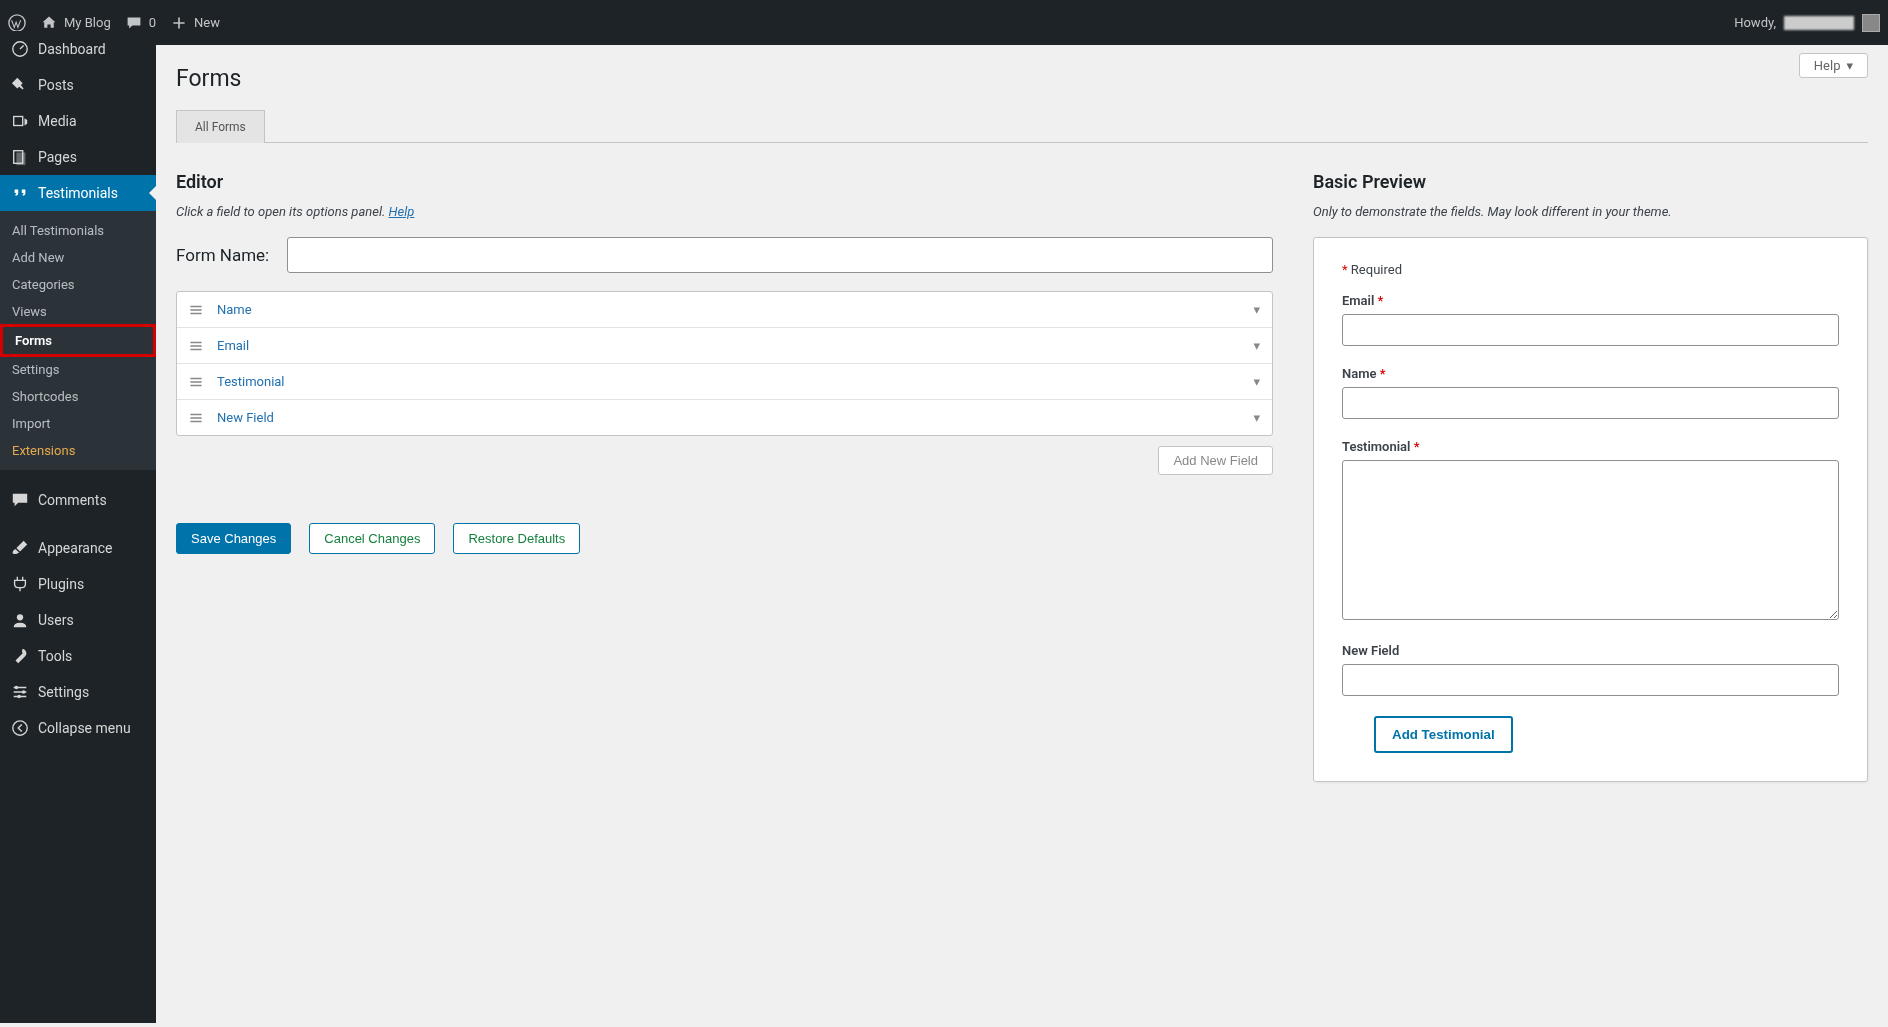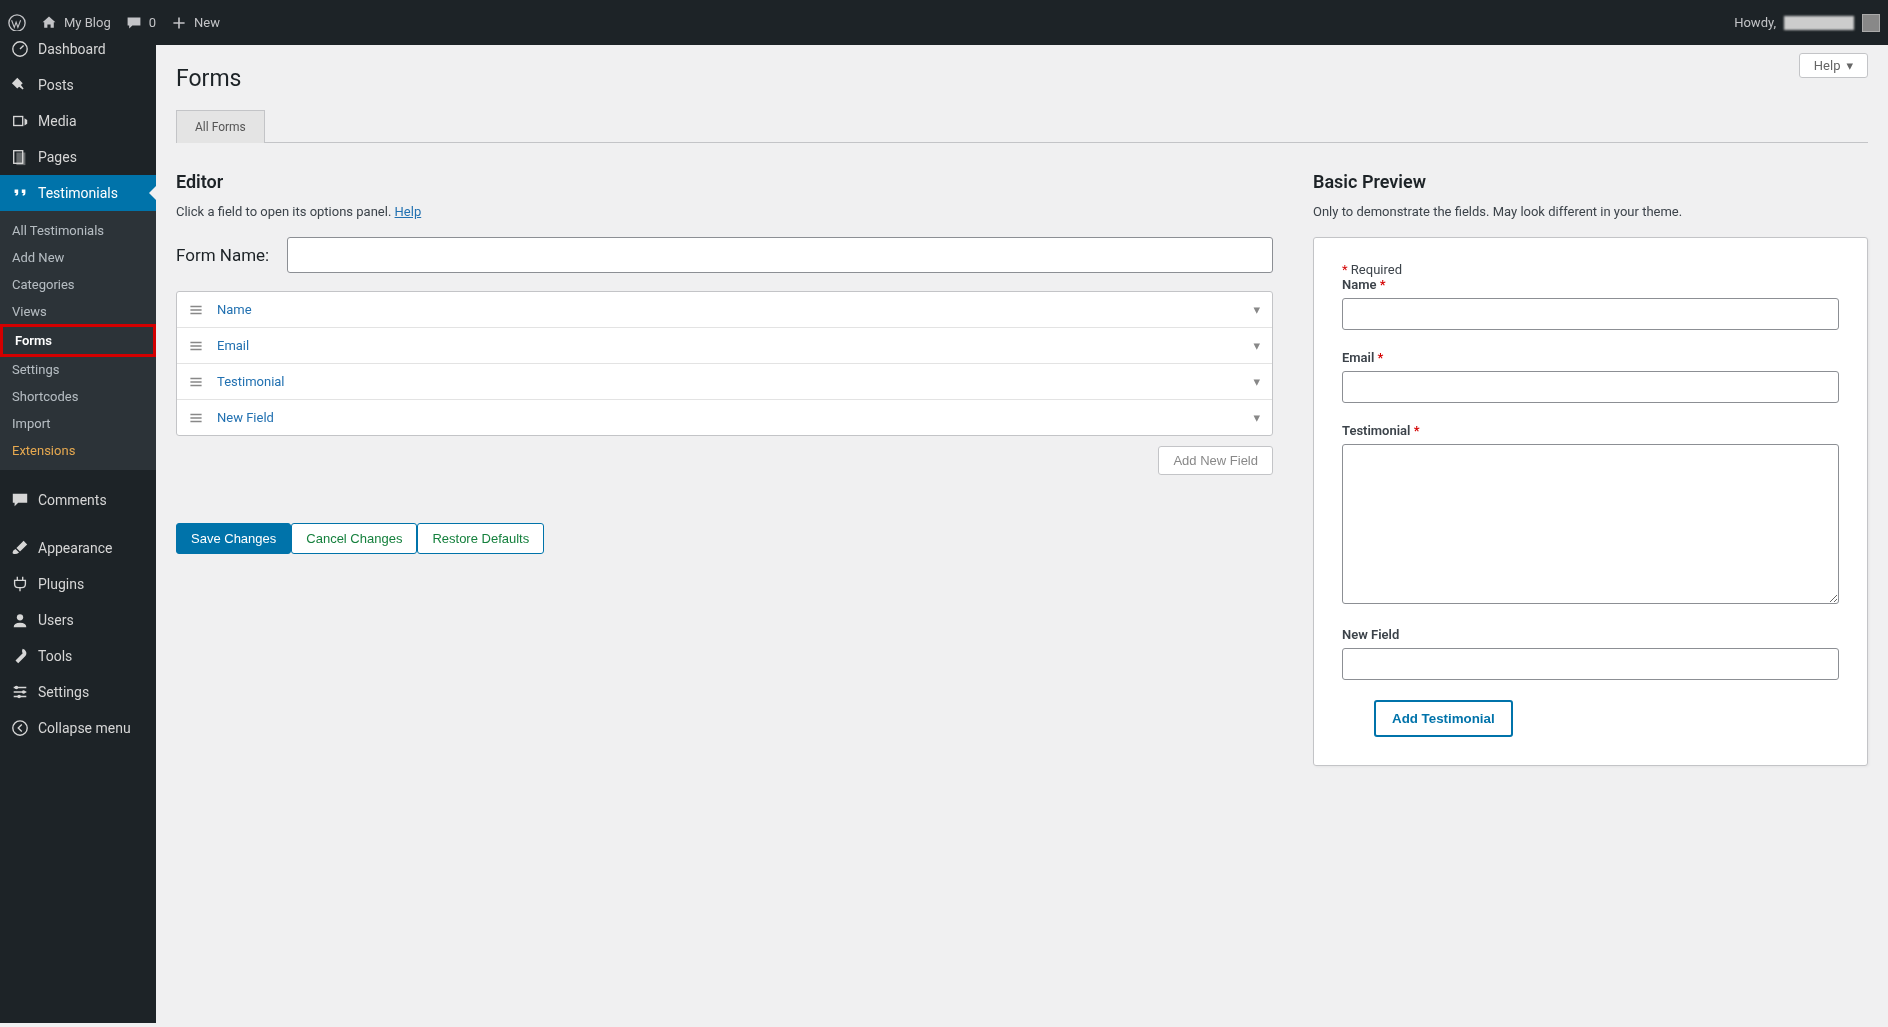--- a/index.html
+++ b/index.html
@@ -131,21 +131,21 @@
 .two-col { display: flex; gap: 40px; }
 .col-left { flex: 1; min-width: 0; }
 .col-right { flex: 0 0 555px; }
 
 h2.section-title {
   font-size: 18px;
   font-weight: 600;
   color: #1d2327;
   margin-bottom: 12px;
 }
-.hint { color: #3c434a; margin-bottom: 18px; }
+.hint { color: #3c434a; margin-bottom: 18px; font-style: italic; }
 .hint a { color: #2271b1; text-decoration: underline; }
 
 .form-name-row { display: flex; align-items: center; gap: 18px; margin-bottom: 18px; }
 .form-name-row label { font-size: 17px; color: #1d2327; }
 .form-name-input {
   flex: 1;
   border: 1px solid #8c8f94;
   border-radius: 3px;
   height: 36px;
   padding: 0 10px;
@@ -171,21 +171,21 @@
   border: 1px solid #c3c4c7;
   background: #fff;
   color: #888;
   padding: 6px 14px;
   font-size: 13px;
   border-radius: 3px;
   cursor: pointer;
 }
 .clearfix::after { content: ""; display: table; clear: both; }
 
-.button-row { margin-top: 48px; display: flex; gap: 0; }
+.button-row { margin-top: 48px; display: flex; gap: 18px; }
 .btn {
   padding: 7px 14px;
   font-size: 13px;
   border-radius: 3px;
   cursor: pointer;
   border: 1px solid;
 }
 .btn-primary {
   background: #0073aa;
   color: #fff;
@@ -197,21 +197,21 @@
   border-color: #0073aa;
 }
 
 .preview-box {
   background: #fff;
   border: 1px solid #c3c4c7;
   border-radius: 3px;
   padding: 24px 28px 28px 28px;
   box-shadow: 1px 1px 3px rgba(0,0,0,0.05);
 }
-.req-note { color: #3c434a; }
+.req-note { color: #3c434a; margin-bottom: 16px; }
 .req-note .ast { color: #d40000; }
 .form-field { margin-bottom: 20px; }
 .form-field label { font-weight: 600; font-size: 13px; display: block; margin-bottom: 6px; }
 .ast { color: #d40000; }
 .text-input {
   width: 100%;
   height: 32px;
   border: 1px solid #8c8f94;
   border-radius: 3px;
   padding: 0 8px;
@@ -478,22 +478,22 @@
       </div>
     </div>
 
     <div class="col-right">
       <h2 class="section-title">Basic Preview</h2>
       <p class="hint">Only to demonstrate the fields. May look different in your theme.</p>
 
       <div class="preview-box">
         <p class="req-note"><span class="ast">*</span><span> Required</span></p>
         <div id="preview-fields">
+            <div class="form-field"><label>Email <span class="ast">*</span></label><input type="text" class="text-input" style=""></div>
             <div class="form-field"><label>Name <span class="ast">*</span></label><input type="text" class="text-input" style=""></div>
-            <div class="form-field"><label>Email <span class="ast">*</span></label><input type="text" class="text-input" style=""></div>
             <div class="form-field"><label>Testimonial <span class="ast">*</span></label><textarea class="textarea-input" style=""></textarea></div>
             <div class="form-field"><label>New Field</label><input type="text" class="text-input" style=""></div>
           </div>
         <button class="submit-btn">Add Testimonial</button>
       </div>
     </div>
   </div>
 </div>
 
 </body></html>

